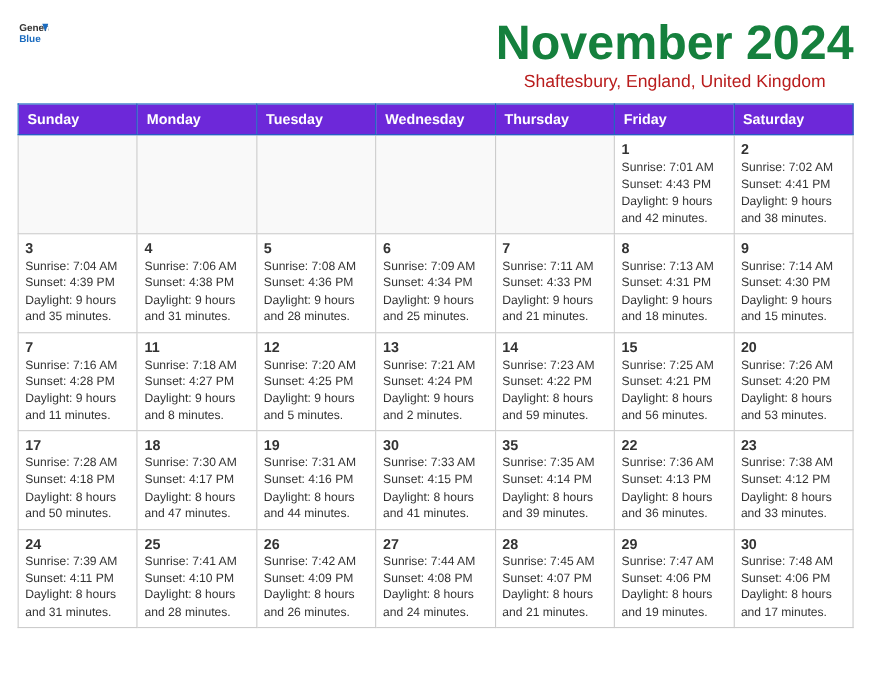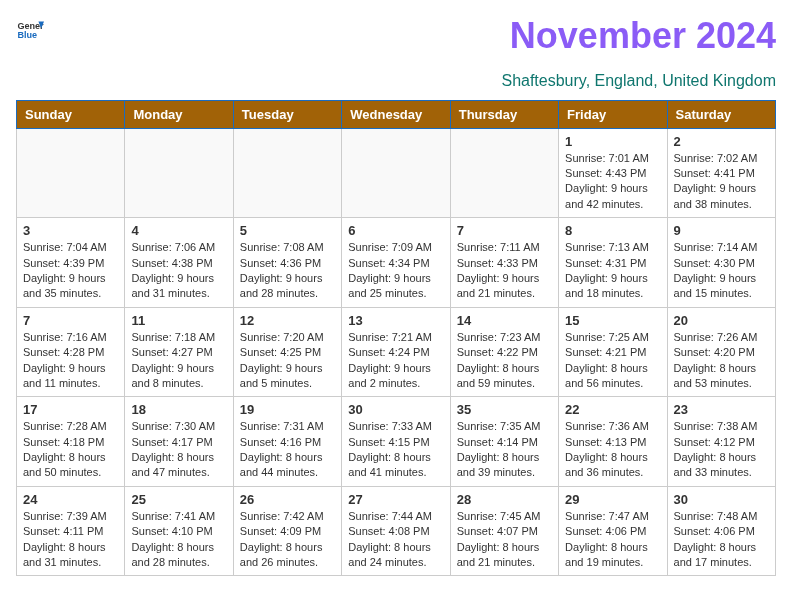--- a/index.html
+++ b/index.html
@@ -22,37 +22,38 @@
       gap: 4px;
     }
     .logo-icon {
       width: 28px;
       height: 28px;
     }
     .title-section {
       text-align: right;
     }
     .month-year {
-      font-size: 36px;
+      font-size: 44px;
       font-weight: bold;
-      color: #8b5cf6;
+      color: #15803d;
       line-height: 1.1;
     }
     .location {
       font-size: 16px;
-      color: #0f766e;
-      margin-top: 16px;
+      color: #b91c1c;
+      margin-top: 2px;
+      text-align: center;
     }
     .calendar-table {
       width: 100%;
       border-collapse: collapse;
       table-layout: fixed;
     }
     .calendar-table th {
-      background-color: #a16207;
+      background-color: #6d28d9;
       color: #fff;
       text-align: left;
       padding: 6px 8px;
       font-size: 13px;
       font-weight: bold;
       border: 1px solid #1a6bbf;
     }
     .calendar-table td {
       border: 1px solid #ccc;
       vertical-align: top;

